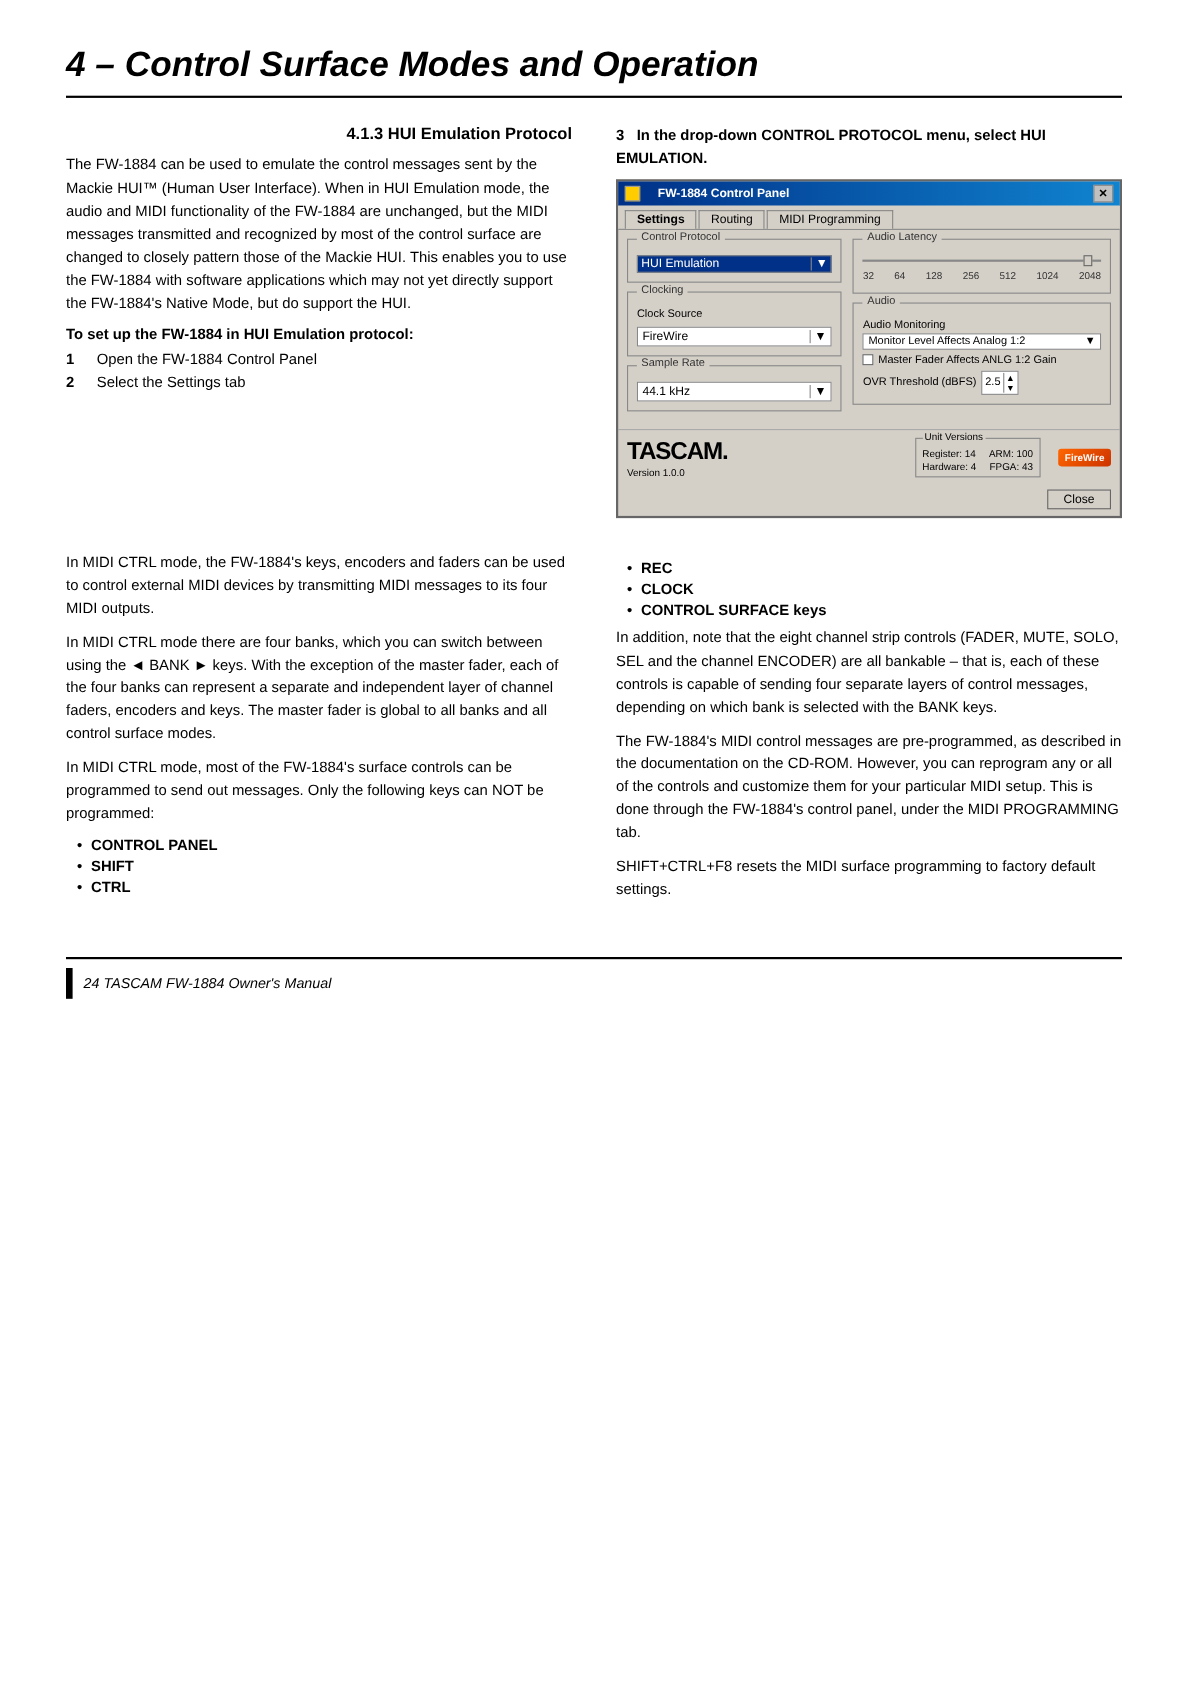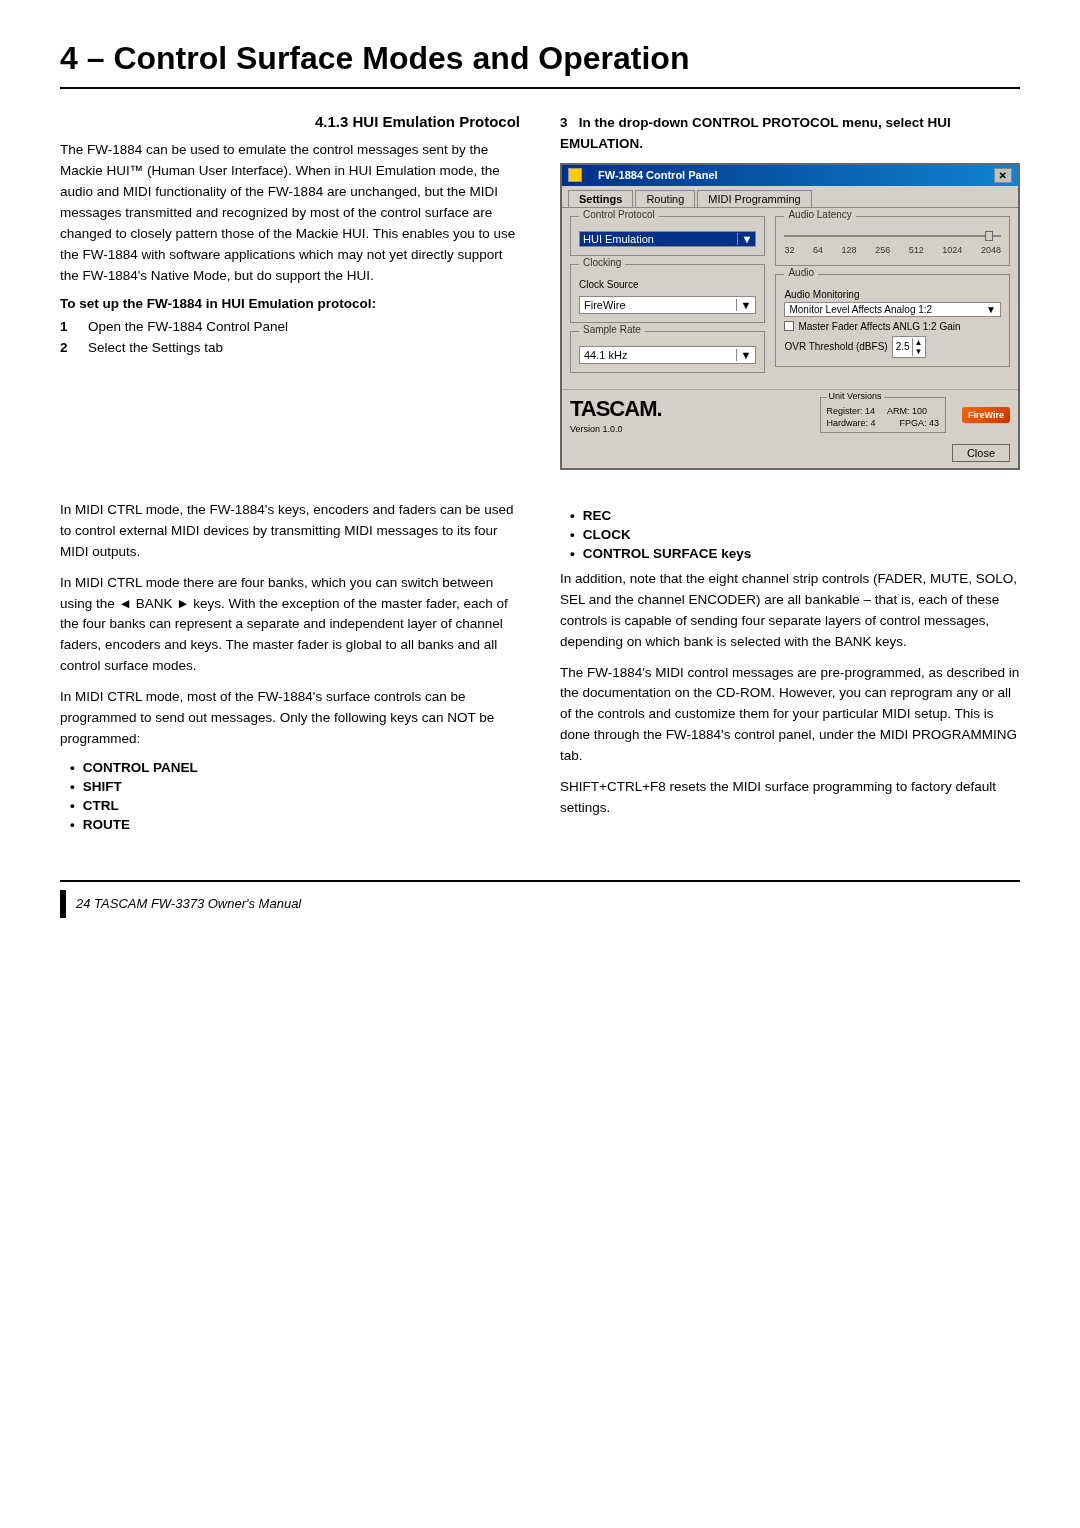--- a/index.html
+++ b/index.html
@@ -14,20 +14,21 @@
     }
 
     
     .page-title {
       font-size: 32px;
       font-weight: bold;
       font-family: Arial, Helvetica, sans-serif;
       margin-bottom: 24px;
       border-bottom: 2px solid #000;
       padding-bottom: 10px;
+      font-style: italic;
     }
 
     
     .section-heading {
       font-size: 15px;
       font-weight: bold;
       font-family: Arial, Helvetica, sans-serif;
       margin-bottom: 10px;
       text-align: right;
     }
@@ -575,21 +576,21 @@
             <div class="cp-tascam-logo">TASCAM.</div>
             <div style="font-size:9px; margin-top:2px;">Version 1.0.0</div>
           </div>
           <div style="display:flex; align-items:center; gap:8px;">
             <div class="cp-unit-versions">
               <span class="cp-unit-label">Unit Versions</span>
               <div style="display:flex; gap:12px; margin-top:4px;">
                 <div>Register: 14</div>
                 <div>ARM: 100</div>
               </div>
-              <div style="display:flex; gap:24px; margin-top:2px;">
+              <div style="display:flex; gap:12px; margin-top:2px;">
                 <div>Hardware: 4</div>
                 <div>FPGA: 43</div>
               </div>
             </div>
             <div class="cp-firewire-badge">FireWire</div>
           </div>
         </div>
 
         <div class="cp-close-row">
           <button class="cp-close-button">Close</button>
@@ -608,23 +609,20 @@
       <p>In MIDI CTRL mode, most of the FW-1884's surface controls can be programmed to send out messages. Only the following keys can NOT be programmed:</p>
       <ul class="bullet-list">
         <li>
             <span class="bold-item">CONTROL PANEL</span>
           </li>
         <li>
             <span class="bold-item">SHIFT</span>
           </li>
         <li>
             <span class="bold-item">CTRL</span>
-          </li>
-        <li>
-            <span class="bold-item">ROUTE</span>
           </li>
       </ul>
     </div>
     <div class="col-42-right">
       <ul class="bullet-list">
         <li>
             <span class="bold-item">REC</span>
           </li>
         <li>
             <span class="bold-item">CLOCK</span>
@@ -635,14 +633,14 @@
       </ul>
       <p>In addition, note that the eight channel strip controls (FADER, MUTE, SOLO, SEL and the channel ENCODER) are all bankable – that is, each of these controls is capable of sending four separate layers of control messages, depending on which bank is selected with the BANK keys.</p>
       <p>The FW-1884's MIDI control messages are pre-programmed, as described in the documentation on the CD-ROM. However, you can reprogram any or all of the controls and customize them for your particular MIDI setup. This is done through the FW-1884's control panel, under the MIDI PROGRAMMING tab.</p>
       <p>SHIFT+CTRL+F8 resets the MIDI surface programming to factory default settings.</p>
     </div>
   </div>
 </div>
 
 <div class="page-footer">
   <div class="footer-left-bar"></div>
-  <span class="footer-text">24  TASCAM FW-3373 Owner's Manual</span>
+  <span class="footer-text">24  TASCAM FW-1884 Owner's Manual</span>
 </div>
 
 </body></html>

